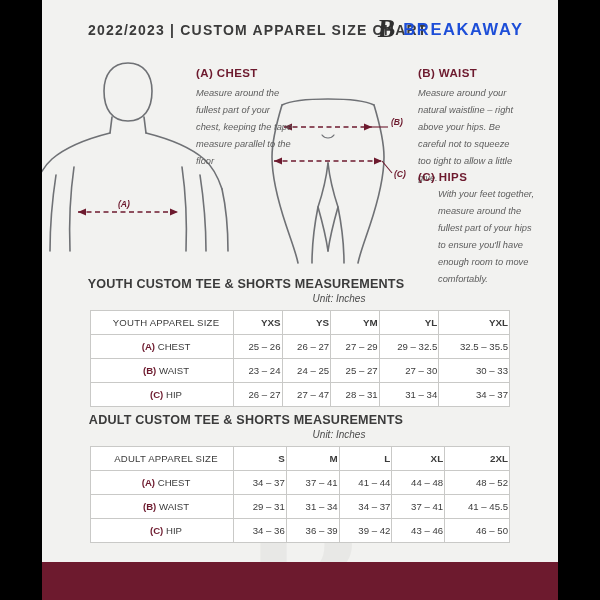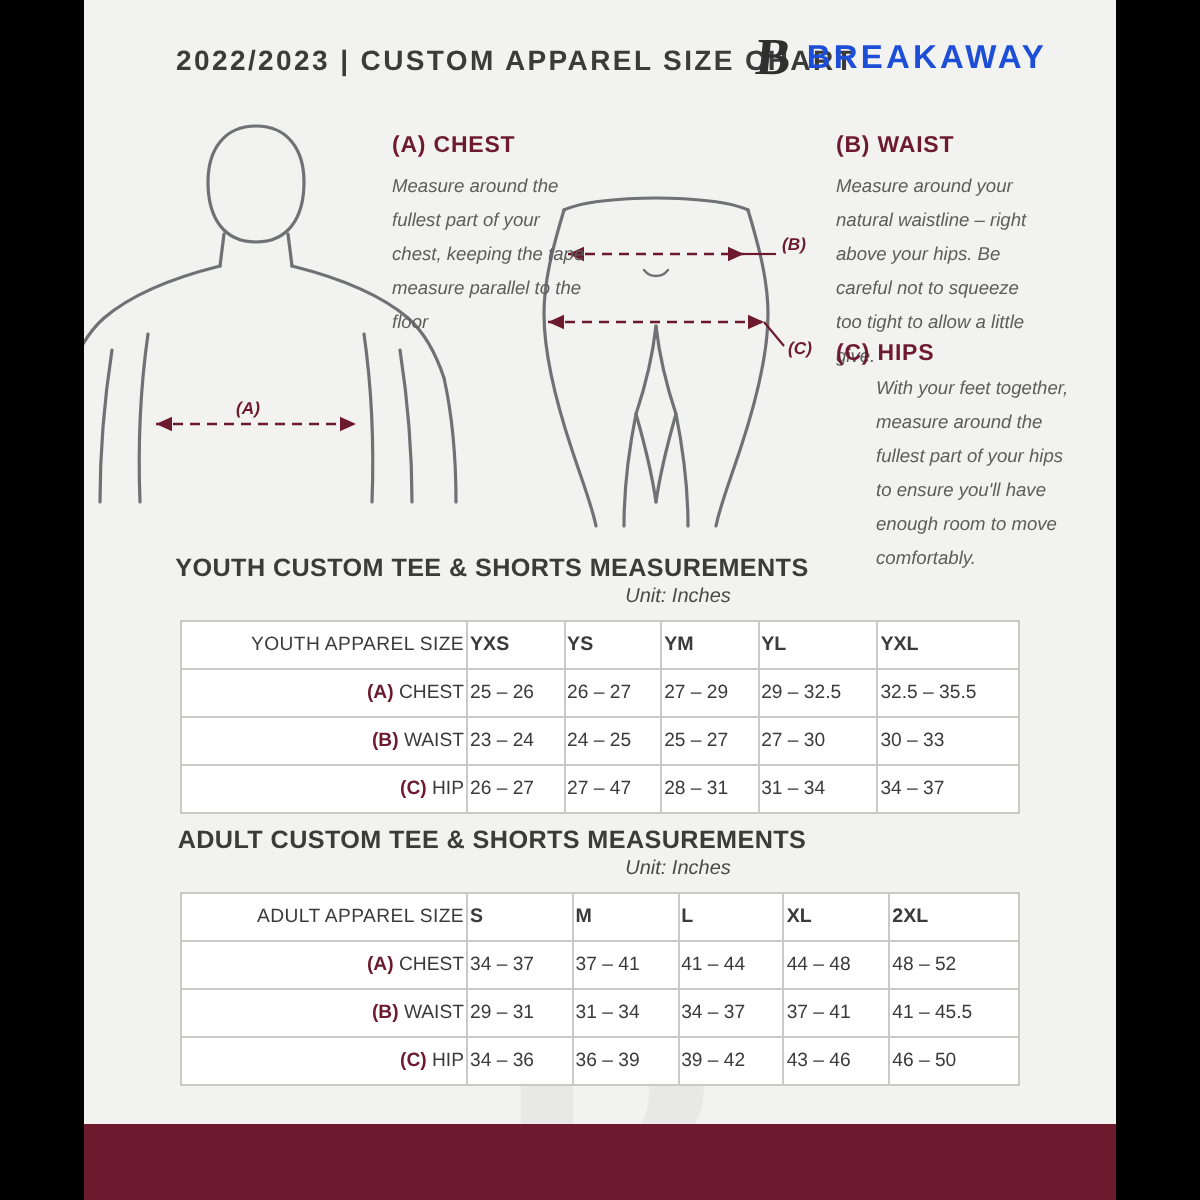--- a/index.html
+++ b/index.html
@@ -139,25 +139,25 @@
     width: 420px;
     border-collapse: collapse;
     background: #ffffff;
     z-index: 2;
   }
   table.size th, table.size td {
     border: 1px solid #c9c9c7;
     font-size: 9.6px;
     color: #3b3b3b;
     height: 21px;
-    text-align: left;
+    text-align: right;
     font-weight: normal;
   }
   table.size th.rowhead, table.size td.rowhead {
-    text-align: right;
+    text-align: center;
     padding-left: 9px;
     width: 132px;
     font-weight: normal;
   }
   table.size thead th {
     font-weight: bold;
     font-size: 9.8px;
   }
   table.size thead th.rowhead {
     font-weight: normal;

